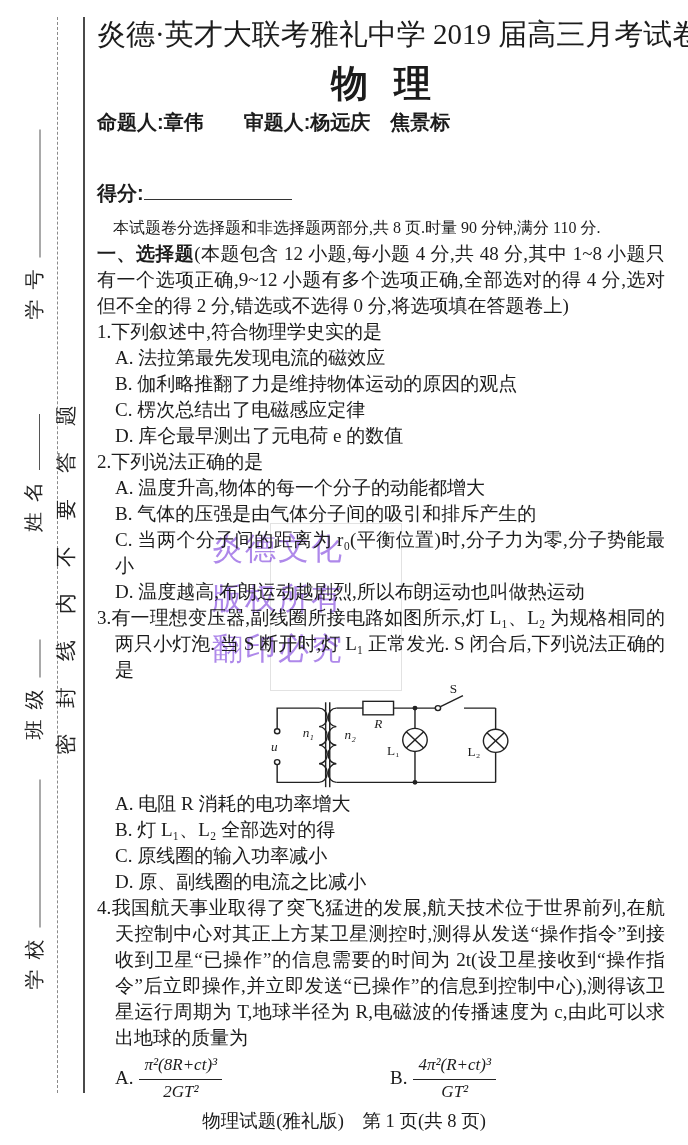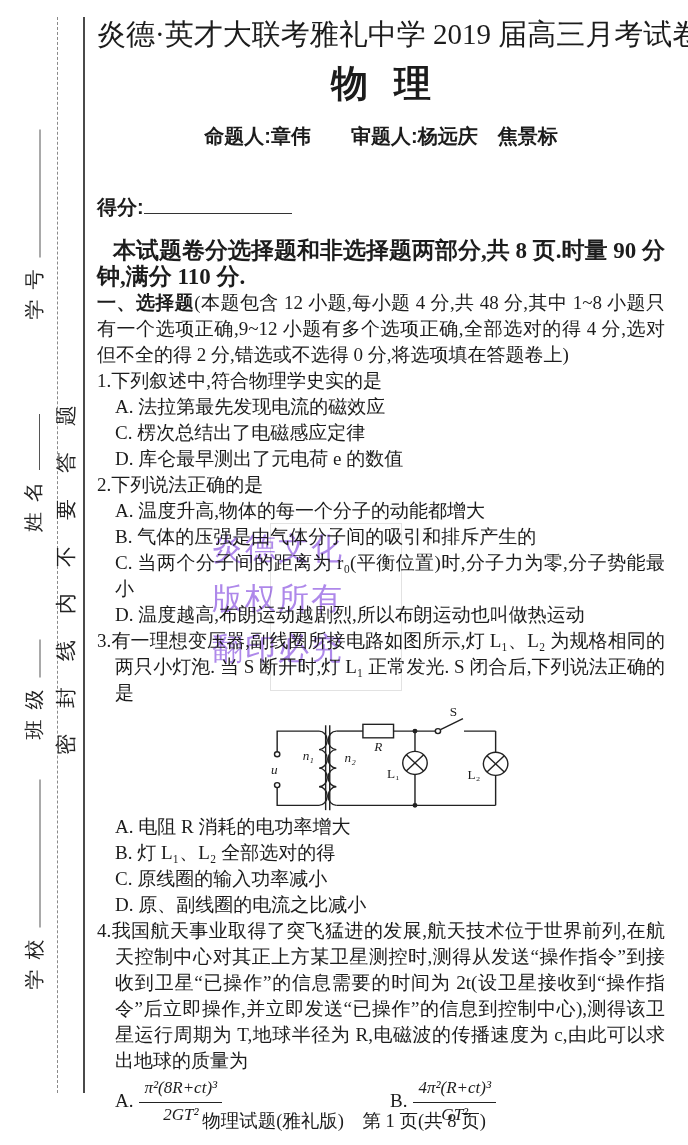--- a/index.html
+++ b/index.html
@@ -29,26 +29,26 @@
   
   .wm { position:absolute; left:212px; top:524px; z-index:0; color:#6d28d9; opacity:.55;
         font-size:31px; line-height:50px; letter-spacing:2px; font-family:"Liberation Sans","DejaVu Sans",sans-serif; }
   .wm-box { position:absolute; left:270px; top:523px; width:132px; height:168px; border:1px solid #e2e2e2; z-index:0; }
   
   .content { position:absolute; left:97px; top:14px; width:568px; z-index:1; }
   .title { text-align:center; font-size:29px; line-height:40px; white-space:nowrap; }
   .title b { font-weight:normal; }
   .subject { text-align:center; font-size:37px; font-weight:bold; letter-spacing:26px; line-height:48px;
              margin-top:6px; font-family:"Liberation Sans","DejaVu Sans",sans-serif; text-indent:26px;}
-  .authors { text-align:center; font-size:20px; font-weight:bold; line-height:28px; margin-top:14px;
+  .authors { font-size:20px; font-weight:bold; line-height:28px; 
              font-family:"Liberation Sans","DejaVu Sans",sans-serif; }
   .score-row { margin-top:44px; text-align:left; height:28px; font-size:20px; font-weight:bold;
                font-family:"Liberation Sans","DejaVu Sans",sans-serif; }
   .score-line { display:inline-block; width:148px; height:20px; border-bottom:1.5px solid #333; }
-  .intro { margin-top:16px; font-size:23px; line-height:26px; text-indent:16px; text-align:justify;font-weight:bold; }
+  .intro { margin-top:7px; font-size:16px; line-height:26px; text-indent:16px; text-align:justify; }
   .section-head { font-size:19px; line-height:26px; text-align:justify; }
   .section-head b { font-family:"Liberation Sans","DejaVu Sans",sans-serif; }
   .stem { font-size:19px; line-height:26px; text-align:justify; padding-left:18px; text-indent:-18px; }
   .option { font-size:19px; line-height:26px; padding-left:18px; text-align:justify; }
   .circuit { display:block; margin:0 0 0 172px; }
   .frow { display:flex; padding-left:18px; margin-top:4px; }
   .fopt { width:50%; display:flex; align-items:center; font-size:19px; }
   .olabel { margin-right:6px; }
   .frac { display:inline-block; text-align:center; font-style:italic; font-size:17px;
           font-family:"Liberation Serif","DejaVu Serif",serif; }
@@ -94,20 +94,21 @@
       <span>得分:</span><span class="score-line"></span>
     </div>
 
     <p class="intro">本试题卷分选择题和非选择题两部分,共 8 页.时量 90 分钟,满分 110 分.</p>
 
     <p class="section-head"><b>一、选择题</b><span>(本题包含 12 小题,每小题 4 分,共 48 分,其中 1~8 小题只有一个选项正确,9~12 小题有多个选项正确,全部选对的得 4 分,选对但不全的得 2 分,错选或不选得 0 分,将选项填在答题卷上)</span></p>
 
     <div>
       <div class="stem"><span>1.</span><span>下列叙述中,符合物理学史实的是</span></div>
       <div class="option">A. 法拉第最先发现电流的磁效应</div>
+      <div class="option">B. 伽利略推翻了力是维持物体运动的原因的观点</div>
       <div class="option">C. 楞次总结出了电磁感应定律</div>
       <div class="option">D. 库仑最早测出了元电荷 e 的数值</div>
     </div>
 
     <div>
       <div class="stem"><span>2.</span><span>下列说法正确的是</span></div>
       <div class="option">A. 温度升高,物体的每一个分子的动能都增大</div>
       <div class="option">B. 气体的压强是由气体分子间的吸引和排斥产生的</div>
       <div class="option">C. 当两个分子间的距离为 r₀(平衡位置)时,分子力为零,分子势能最小</div>
       <div class="option">D. 温度越高,布朗运动越剧烈,所以布朗运动也叫做热运动</div>

